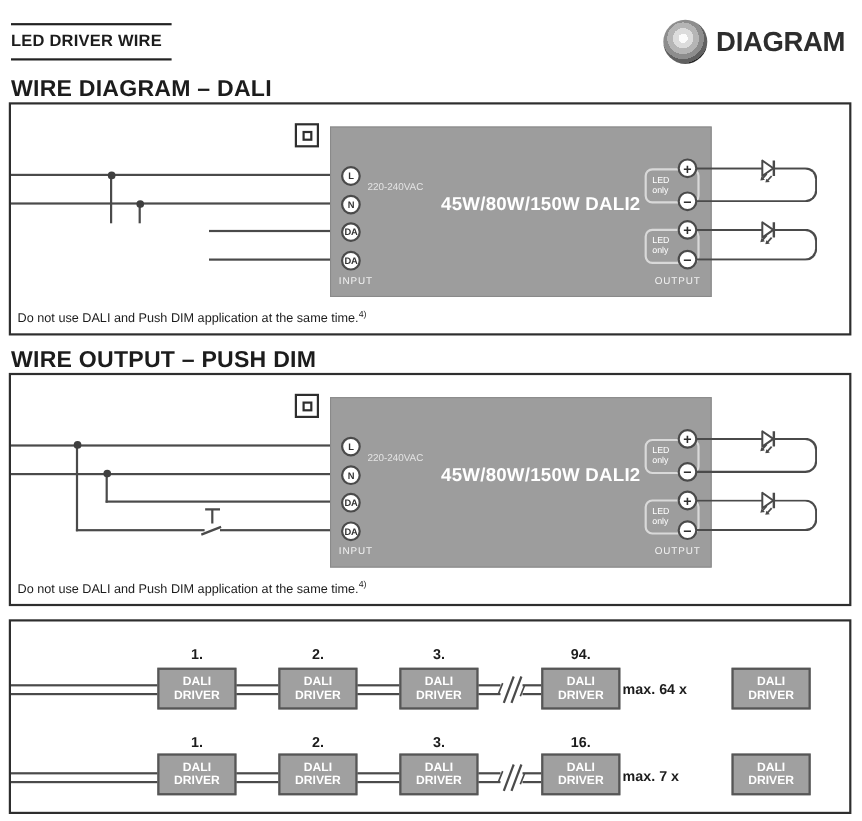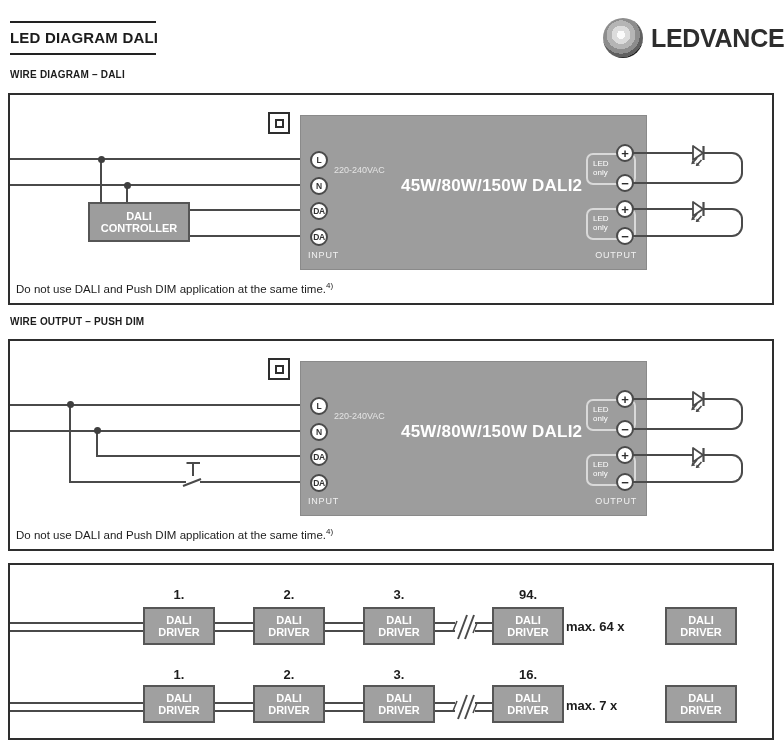--- a/index.html
+++ b/index.html
@@ -3,21 +3,21 @@
 <meta charset="utf-8">
 <style>
   html,body{margin:0;padding:0;background:#fff}
   body{width:784px;height:746px;position:relative;font-family:"Liberation Sans",sans-serif;color:#1c1c1c;overflow:hidden}
 
   .titleblock{position:absolute;left:10px;top:21px;width:146px;border-top:2px solid #222;border-bottom:2px solid #222;
     padding:6px 0 7px;font-size:15px;font-weight:700;letter-spacing:.2px;white-space:nowrap}
   .lens{position:absolute;left:603px;top:18px;width:40px;height:40px;border-radius:50%;
     background:radial-gradient(circle at 45% 42%, #fbfbfb 0 13%, #dcdcdc 13% 29%, #b5b5b5 29% 45%, #8d8d8d 45% 59%, #606060 59% 71%, #262626 71% 100%)}
   .brandname{position:absolute;left:651px;top:24px;font-size:25px;font-weight:700;color:#2d2d2d;letter-spacing:-.3px;white-space:nowrap}
-  .h2{position:absolute;left:10px;font-size:10px;font-weight:700;letter-spacing:.2px;white-space:nowrap}
+  .h2{position:absolute;left:10px;font-size:21px;font-weight:700;letter-spacing:.2px;white-space:nowrap}
 
   .diagram{position:absolute;left:8px;width:766px;height:212px;border:2px solid #2e2e2e;background:#fff;box-sizing:border-box}
   .panel{position:absolute;left:8px;top:563px;width:766px;height:177px;border:2px solid #2e2e2e;background:#fff;box-sizing:border-box}
 
   .wh{position:absolute;height:2px;background:#4a4a4a}
   .wv{position:absolute;width:2px;background:#4a4a4a}
   .dot{position:absolute;width:7px;height:7px;border-radius:50%;background:#3f3f3f}
 
   .driver{position:absolute;left:290px;top:20px;width:347px;height:155px;background:#9d9d9d;border:1px solid #8a8a8a;box-sizing:border-box}
   .model{position:absolute;left:100px;top:60px;font-size:17px;font-weight:700;color:#fff;letter-spacing:.2px;white-space:nowrap}
@@ -45,46 +45,43 @@
   .num{position:absolute;width:72px;text-align:center;font-size:13px;font-weight:700}
   .appbox{position:absolute;width:72px;height:38px;background:#a0a0a0;border:2px solid #565656;box-sizing:border-box;
     display:flex;align-items:center;justify-content:center;text-align:center;color:#fff;font-weight:700;font-size:11px;line-height:12px}
   .appbox span{display:block;width:56px}
   .maxl{position:absolute;left:556px;width:120px;text-align:left;font-size:13px;font-weight:700}
   .brksvg{position:absolute;left:440px;width:30px;height:28px}
 </style>
 </head>
 <body>
 
-<div class="titleblock">LED DIAGRAM DALI</div>
+<div class="titleblock">LED DRIVER WIRE</div>
 <div class="lens"></div>
-<div class="brandname">LEDVANCE</div>
+<div class="brandname">DIAGRAM</div>
 
 <div class="h2" style="top:69px">WIRE DIAGRAM – DALI</div>
 
 <div class="diagram" style="top:93px">
 
   <div class="wh" style="left:0;top:63px;width:302px"></div>
   <div class="wh" style="left:0;top:89px;width:302px"></div>
 
   <div class="wh" style="left:180px;top:114px;width:122px"></div>
   <div class="wh" style="left:180px;top:140px;width:122px"></div>
 
   <div class="wv" style="left:90px;top:64px;height:44px"></div>
   <div class="wv" style="left:116px;top:90px;height:18px"></div>
   <div class="dot" style="left:88px;top:61px"></div>
   <div class="dot" style="left:114px;top:87px"></div>
 
   <div class="clsii">
       <div></div>
     </div>
 
-  <div class="ctrl">
-    <span>DALI CONTROLLER</span>
-  </div>
 
   <div class="driver">
     <div class="model">45W/80W/150W DALI2</div>
     <div class="volt">220-240VAC</div>
     <div class="io" style="left:7px;top:134px">INPUT</div>
     <div class="io" style="right:9px;top:134px">OUTPUT</div>
     <div class="term" style="left:9px;top:35px">L</div>
     <div class="term" style="left:9px;top:61px">N</div>
     <div class="term" style="left:9px;top:86px">DA</div>
     <div class="term" style="left:9px;top:112px">DA</div>

